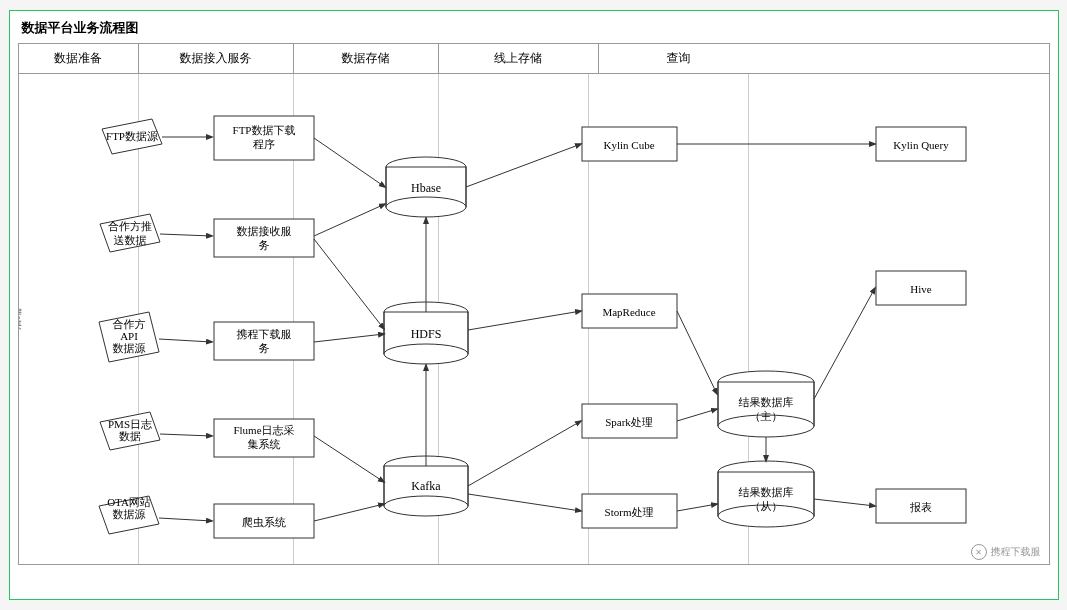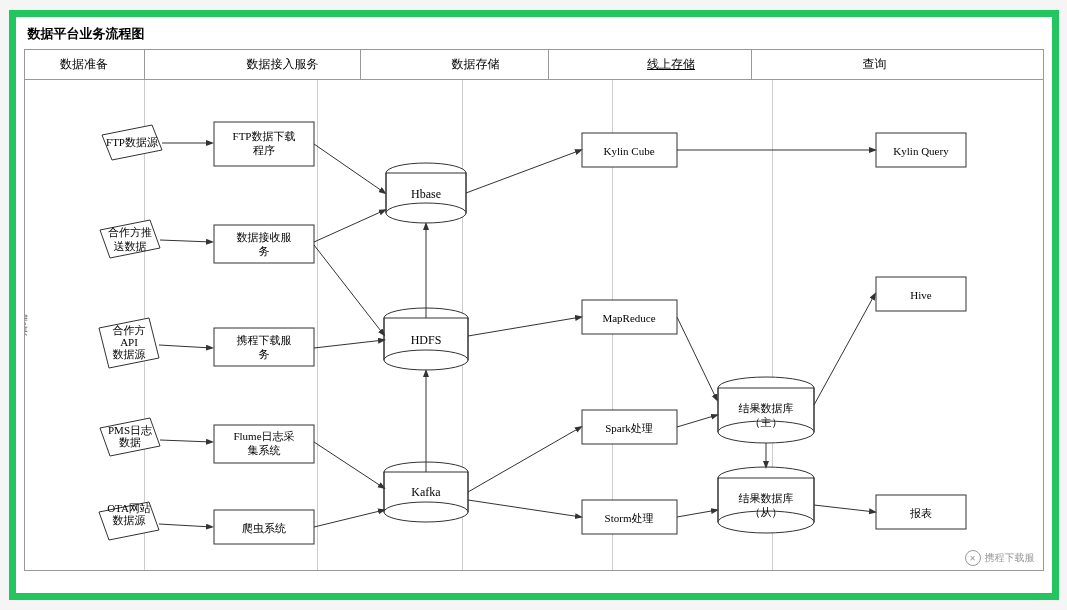--- a/index.html
+++ b/index.html
@@ -7,21 +7,21 @@
       font-family: SimSun, '宋体', serif;
       font-size: 12px;
       background: #f5f5f5;
       display: flex;
       justify-content: center;
       align-items: center;
       min-height: 100vh;
     }
     .diagram-wrapper {
       background: #fff;
-      border: 7px solid #22c55e;
+      border: 1px solid #22c55e;
       width: 1050px;
       min-height: 590px;
       position: relative;
       padding: 4px;
     }
     .diagram-title {
       font-size: 13px;
       font-weight: bold;
       padding: 4px 8px;
       color: #000;
@@ -29,40 +29,39 @@
     .diagram-main {
       border: 1px solid #999;
       margin: 2px 4px;
       position: relative;
       overflow: hidden;
     }
     
     .col-headers {
       display: flex;
       border-bottom: 1px solid #999;
-      gap: 43px;
     }
     .col-header {
       text-align: center;
       padding: 6px 2px;
       font-size: 12px;
       color: #000;
       border-right: 1px solid #999;
       display: flex;
       align-items: center;
       justify-content: center;
     }
     .col-header:last-child { border-right: none; padding-left: 32px; }
 
     
     .col-1 { width: 120px; min-width: 120px; }
-    .col-2 { width: 155px; min-width: 155px; margin-left: 18px; }
+    .col-2 { width: 155px; min-width: 155px; }
     .col-3 { width: 145px; min-width: 145px; }
     .col-4 { width: 150px; min-width: 150px; }
-    .col-5 { width: 160px; min-width: 160px; text-decoration: underline; }
+    .col-5 { width: 160px; min-width: 160px; }
     .col-6 { width: 130px; min-width: 130px; }
 
     
     .content-area {
       position: relative;
       height: 490px;
     }
     .columns-bg {
       display: flex;
       height: 100%;

